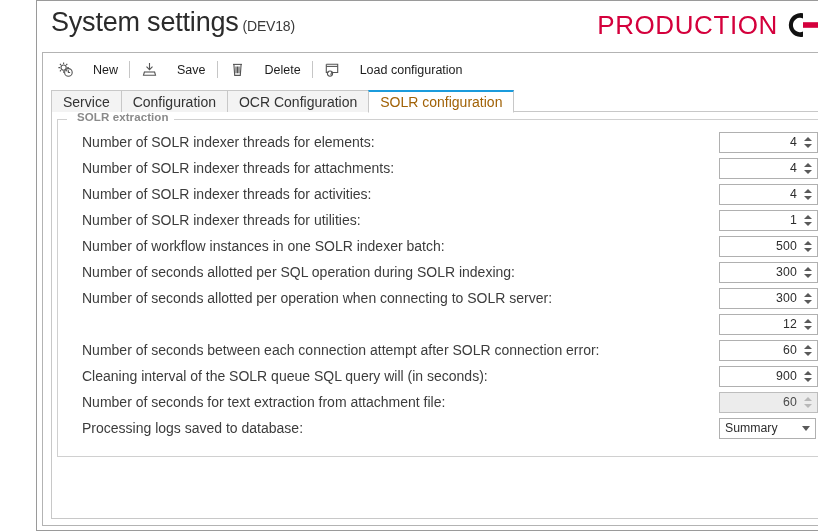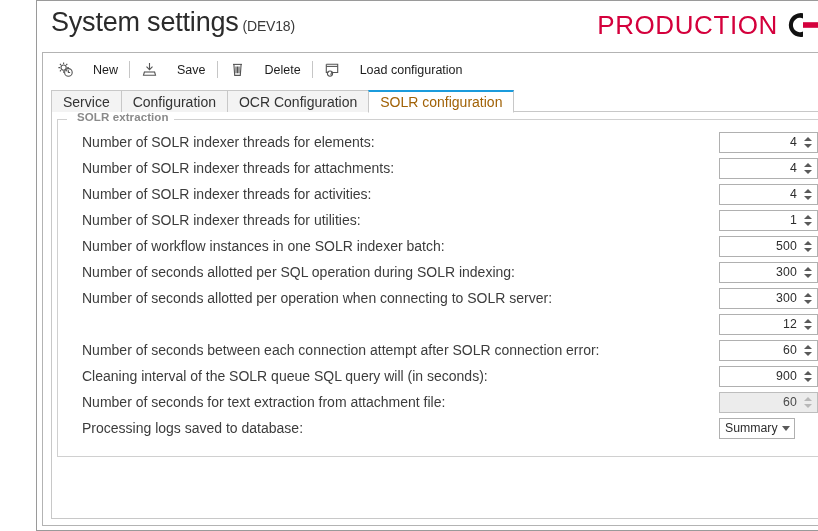--- a/index.html
+++ b/index.html
@@ -243,21 +243,21 @@
   }
   .arw.up { border-bottom: 4px solid #5a5a5a; }
   .arw.down { border-top: 4px solid #5a5a5a; }
   .spin.disabled .arw.up { border-bottom-color: #b8b8b8; }
   .spin.disabled .arw.down { border-top-color: #b8b8b8; }
 
   
   .combo {
     position: absolute;
     left: 661px;
-    width: 76px;
+    width: 97px;
     height: 21px;
     border: 1px solid #b0b0b0;
     background: #ffffff;
     display: flex;
     align-items: center;
   }
   .combo-val {
     flex: 1;
     padding-left: 5px;
     font-size: 12.3px;

